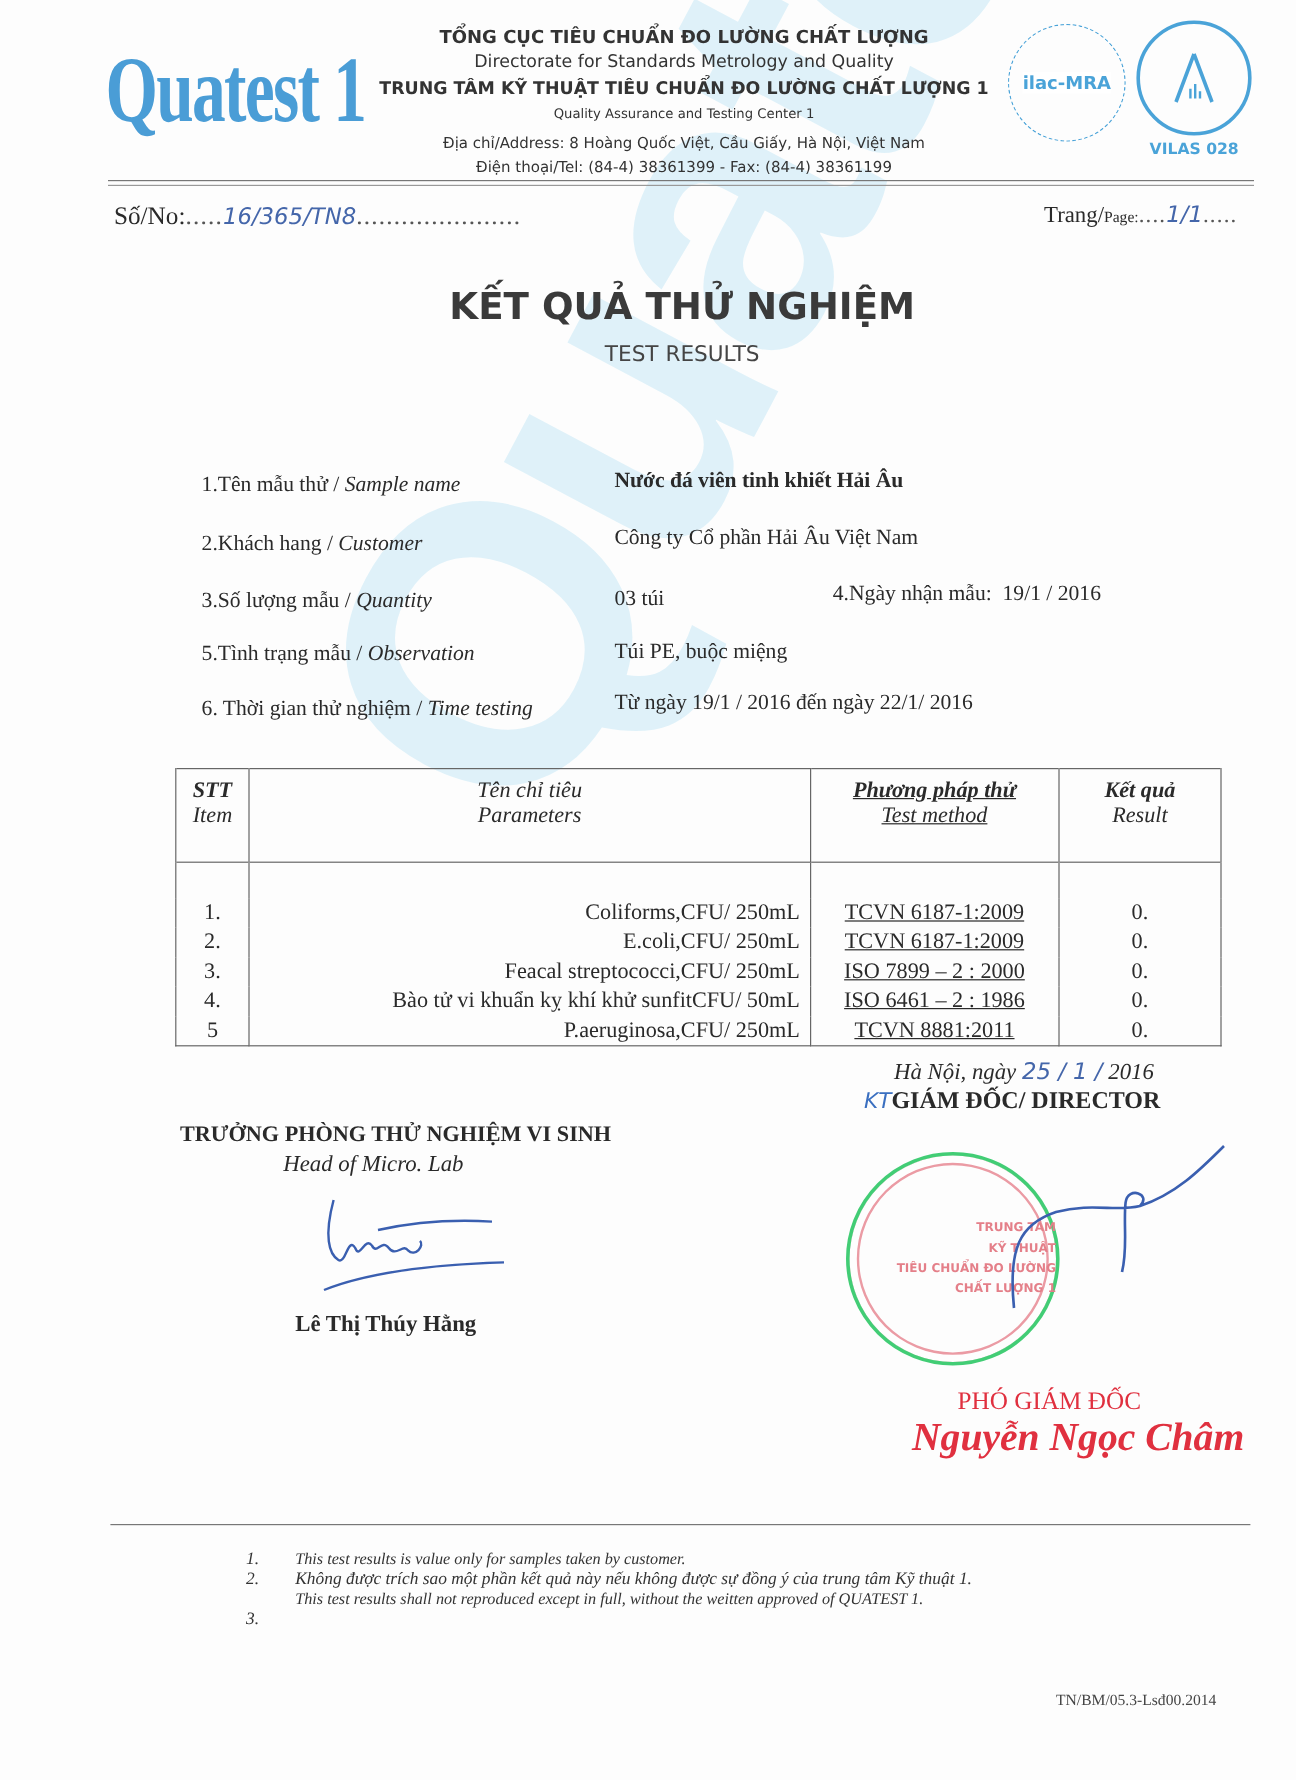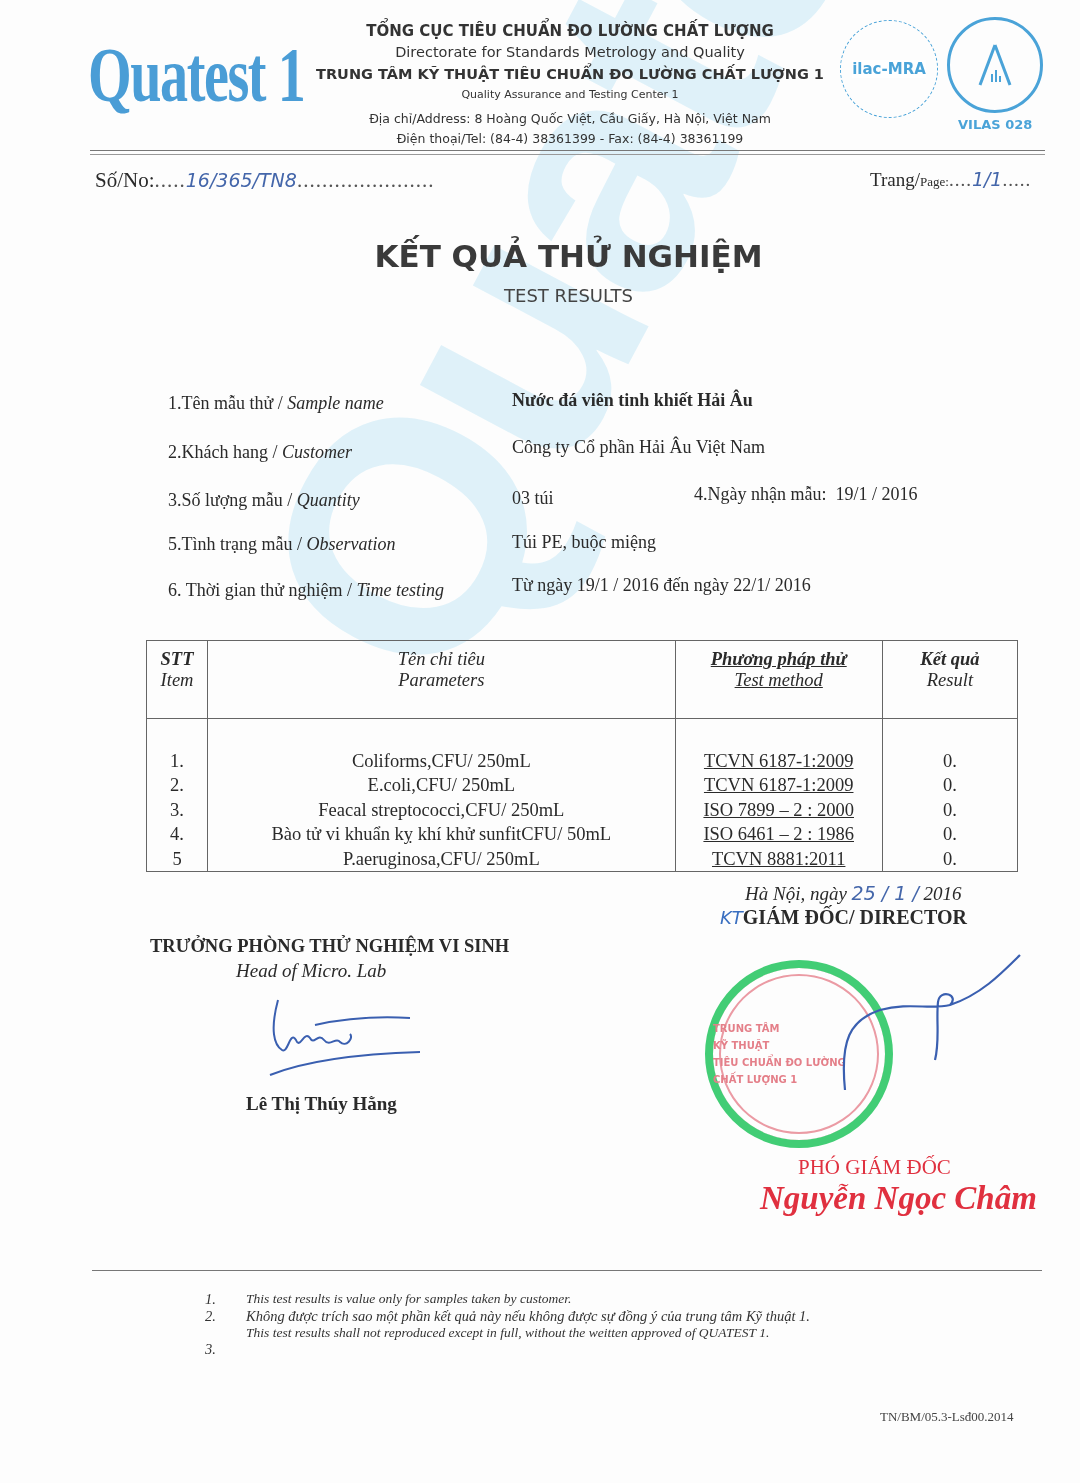--- a/index.html
+++ b/index.html
@@ -35,29 +35,29 @@
   table.res th, table.res td { border-left:1.5px solid #666; border-right:1.5px solid #666; padding:0 8px; }
   table.res thead tr { height:78px; border-top:1.5px solid #666; border-bottom:1.5px solid #666; }
   table.res th { font-weight:normal; font-style:italic; vertical-align:top; padding-top:8px; text-align:center; }
   table.res th b { font-weight:bold; }
   table.res tbody tr:last-child td { border-bottom:1.5px solid #666; }
   table.res td { line-height:24.5px; }
   .c-stt { width:44px; text-align:center; }
   .c-par { width:450px; }
   .c-met { width:190px; text-align:center;text-decoration:underline; }
   .c-res { width:118px; text-align:center; }
-  .par-row { display:flex; justify-content:center; }
+  .par-row { display:flex; justify-content:flex-end; }
   .place-date { left:745px; top:882px; font-size:19px; font-style:italic; }
   .director { left:720px; top:906px; font-size:20px; font-weight:bold; }
   .director .ini { font-family:"DejaVu Sans", sans-serif; font-style:italic; color:#3a6fc0; font-weight:normal; font-size:18px; }
   .lab-head { left:150px; top:936px; font-size:18.5px; font-weight:bold; }
   .lab-head-en { left:236px; top:960px; font-size:19px; font-style:italic; }
   .lab-sign { left:260px; top:990px; }
   .lab-name { left:246px; top:1093px; font-size:19px; font-weight:bold; }
-  .stamp { left:705px; top:960px; width:172px; height:172px; border-radius:50%; border:8px solid #22c55e; box-shadow: inset 0 0 0 6px #fff, inset 0 0 0 8px #e88a95; display:flex; flex-direction:column; align-items:flex-start; justify-content:center; color:#e06a75; font-family:"DejaVu Sans", sans-serif; font-size:10px; font-weight:bold; line-height:17px; opacity:0.85; }
+  .stamp { left:705px; top:960px; width:172px; height:172px; border-radius:50%; border:3px solid #22c55e; box-shadow: inset 0 0 0 6px #fff, inset 0 0 0 8px #e88a95; display:flex; flex-direction:column; align-items:flex-end; justify-content:center; color:#e06a75; font-family:"DejaVu Sans", sans-serif; font-size:10px; font-weight:bold; line-height:17px; opacity:0.85; }
   .dir-sign { left:820px; top:950px; }
   .vice { left:798px; top:1155px; font-size:21px; color:#e0303f; }
   .vice-name { left:760px; top:1180px; font-size:33px; color:#e0303f; font-style:italic; font-weight:bold; }
   .rule3 { left:92px; width:950px; top:1270px; border-top:1px solid #777; }
   .notes { left:205px; top:1291px; font-size:14.5px; font-style:italic; color:#333; }
   .note { display:flex; }
   .note .n { width:41px; }
   .note .en { font-size:13.5px; }
   .code { left:880px; top:1409px; font-size:13px; color:#444; }
 </style>

